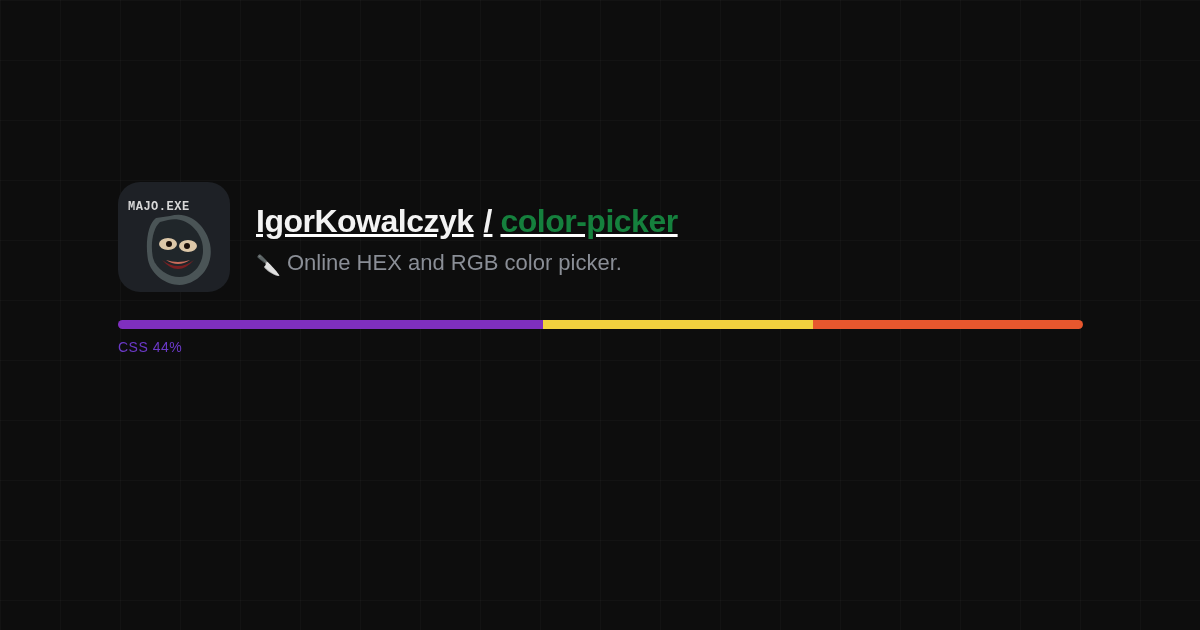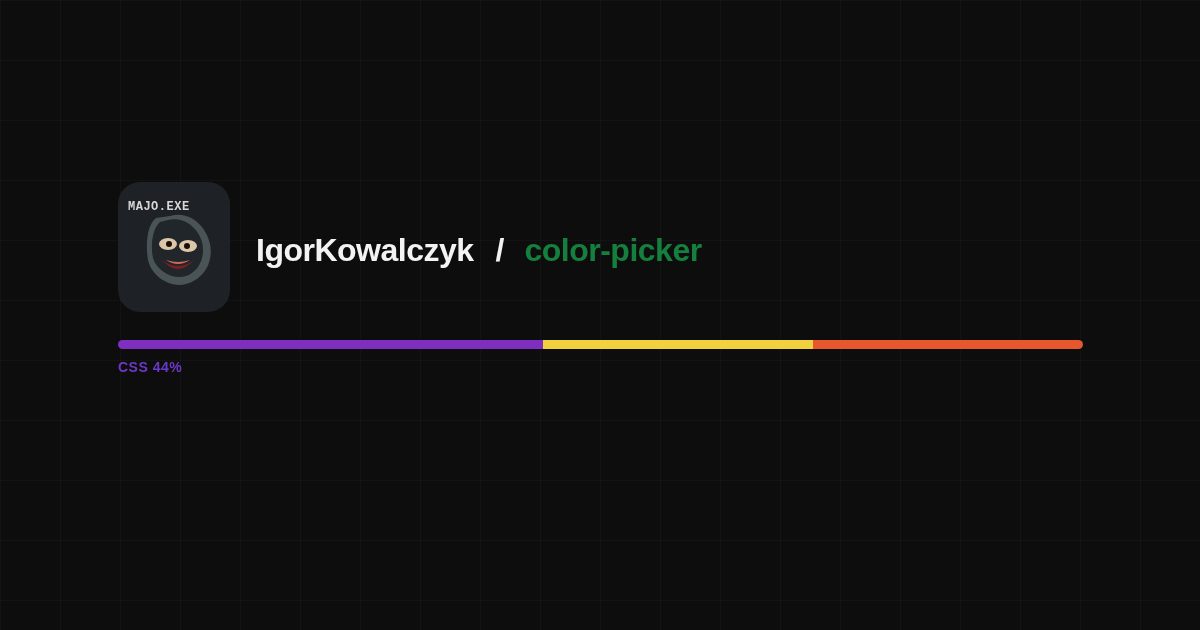--- a/index.html
+++ b/index.html
@@ -21,21 +21,21 @@
       width: 965px;
     }
     .header-row {
       display: flex;
       align-items: center;
       gap: 26px;
       margin-bottom: 28px;
     }
     .avatar {
       width: 112px;
-      height: 130px;
+      height: 110px;
       border-radius: 22px;
       background: #1e2126;
       position: relative;
       overflow: hidden;
       flex: 0 0 auto;
     }
     .avatar-label {
       position: absolute;
       left: 10px;
       top: 18px;
@@ -46,21 +46,21 @@
       letter-spacing: 0.5px;
     }
     .avatar-figure {
       position: absolute;
       left: 22px;
       top: 30px;
       width: 78px;
       height: 78px;
     }
     .text-col { display: flex; flex-direction: column; gap: 10px; padding-top: 6px; }
-    .title-line { display: flex; align-items: center; gap: 16px; }
+    .title-line { display: flex; align-items: center; gap: 4px; text-decoration: underline; }
     .owner {
       font-size: 32px;
       font-weight: 800;
       color: #f3f3f3;
       letter-spacing: -0.5px;
     }
     .slash {
       font-size: 32px;
       font-weight: 800;
       color: #f3f3f3;
@@ -81,21 +81,21 @@
       display: flex;
       width: 100%;
       height: 9px;
       border-radius: 5px;
       overflow: hidden;
       margin-bottom: 10px;
     }
     .seg { height: 100%; }
     .lang-caption {
       font-size: 14px;
-      font-weight: 700;
+      font-weight: 400;
       color: #6b39c7;
       letter-spacing: 0.5px;
     }
     .emoji {
       display: inline-block;
       margin-right: 6px;
       font-size: 20px;
       vertical-align: -2px;
       filter: hue-rotate(-25deg) saturate(1.1);
     }
@@ -120,20 +120,23 @@
         <path d="M26 48 Q 38 56 50 48 Q 44 50 38 50 Q 32 50 26 48 Z" fill="#c86b5a"></path>
       </svg>
     </div>
 
     <div class="text-col">
       <div class="title-line">
         <span class="owner">IgorKowalczyk</span>
         <span class="slash">/</span>
         <span class="repo">color-picker</span>
       </div>
+      <div class="desc">
+        <span class="emoji">🔪</span><span>Online HEX and RGB color picker.</span>
+      </div>
     </div>
 
   </div>
 
   <div class="langbar" id="langbar">
       <div class="seg" style="width: 44%; background: rgb(127, 47, 191);"></div>
       <div class="seg" style="width: 28%; background: rgb(242, 209, 62);"></div>
       <div class="seg" style="width: 28%; background: rgb(231, 87, 46);"></div>
     </div>
 

